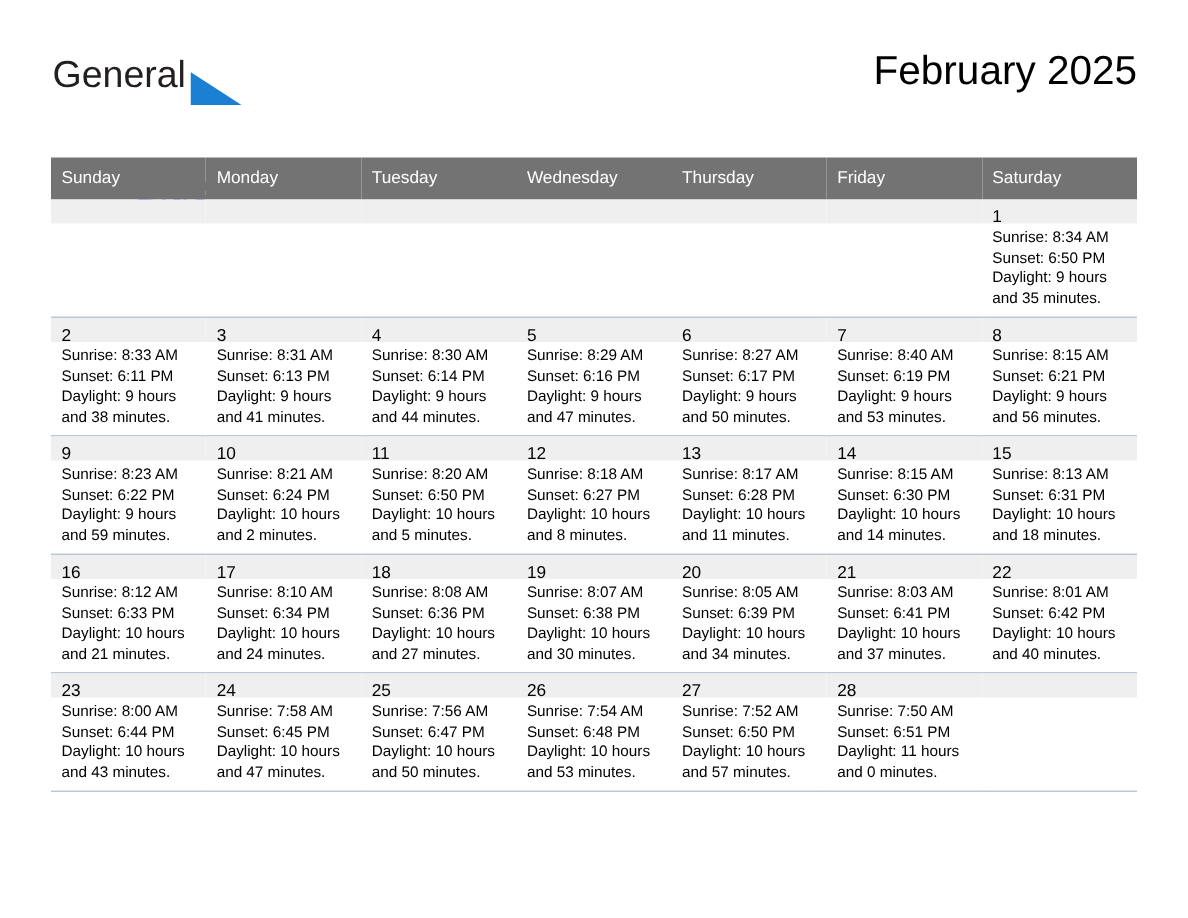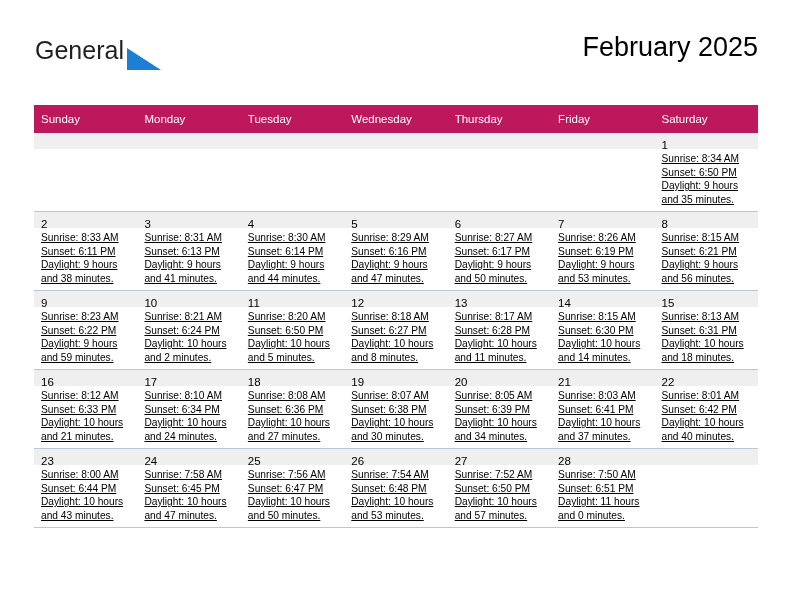--- a/index.html
+++ b/index.html
@@ -86,21 +86,21 @@
   
   .calendar {
     position: absolute;
     left: 34px;
     top: 105px;
     width: 724px;
     border-collapse: collapse;
     table-layout: fixed;
   }
   .calendar th {
-    background: #be185d;
+    background: #737373;
     color: #ffffff;
     font-size: 11.5px;
     font-weight: normal;
     text-align: left;
     padding: 5px 0 6px 7px;
     height: 17px;
     border: none;
   }
   .calendar td {
     vertical-align: top;
@@ -125,21 +125,20 @@
     padding: 2px 0 0 7px;
     box-sizing: border-box;
   }
   .daynum {
     font-size: 11.5px;
     line-height: 13px;
     color: #000000;
   }
   .cell-lines {
     padding: 3px 6px 0 7px;
-    text-decoration: underline;
   }
   .cell-lines div {
     font-size: 10.2px;
     line-height: 13.6px;
     color: #000000;
     white-space: nowrap;
   }
   .cell-empty .daynum-band { background: #efefef; }
 </style>
 </head>
@@ -274,21 +273,21 @@
                 <div>Sunset: 6:17 PM</div>
                 <div>Daylight: 9 hours</div>
                 <div>and 50 minutes.</div>
               </div>
             </div>
           </td>
           <td>
             <div class="cell-inner filled">
               <div class="daynum-band"><span class="daynum">7</span></div>
               <div class="cell-lines">
-                <div>Sunrise: 8:26 AM</div>
+                <div>Sunrise: 8:40 AM</div>
                 <div>Sunset: 6:19 PM</div>
                 <div>Daylight: 9 hours</div>
                 <div>and 53 minutes.</div>
               </div>
             </div>
           </td>
           <td>
             <div class="cell-inner filled">
               <div class="daynum-band"><span class="daynum">8</span></div>
               <div class="cell-lines">

